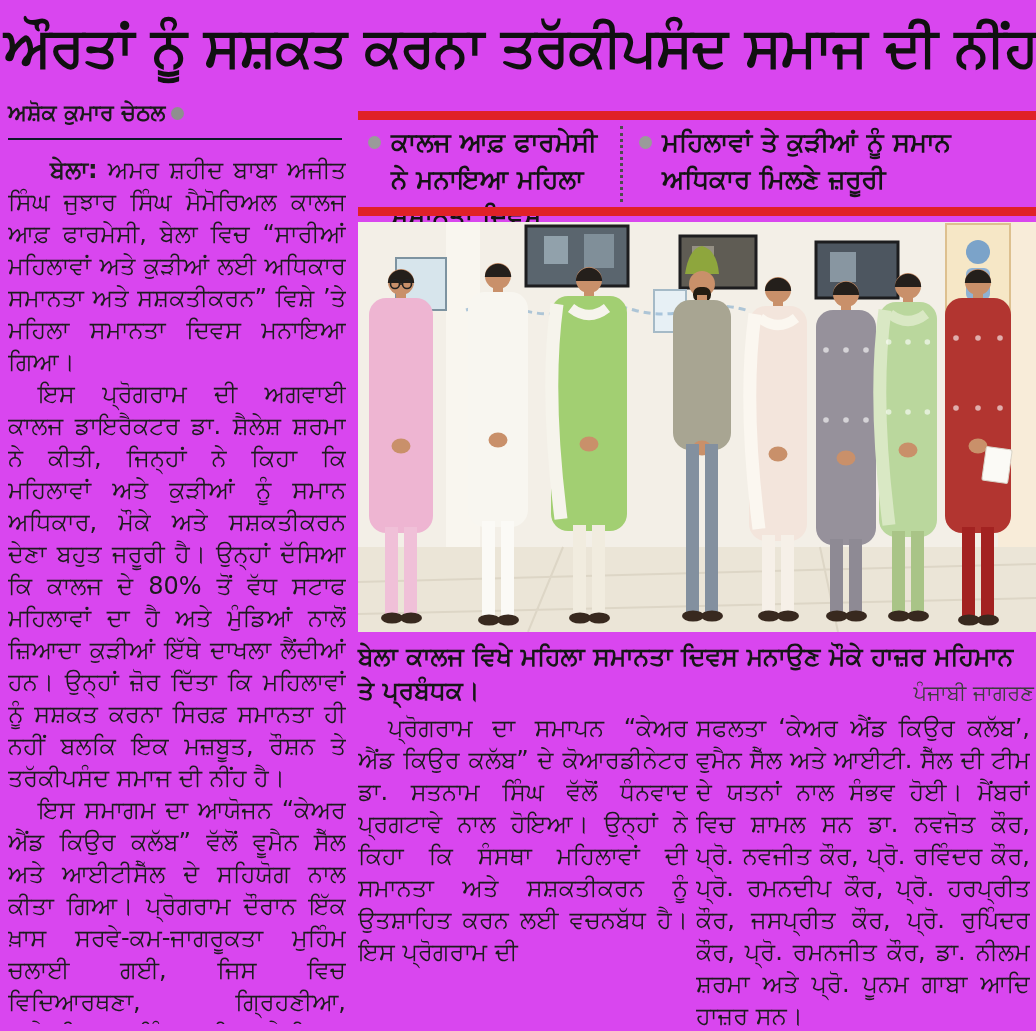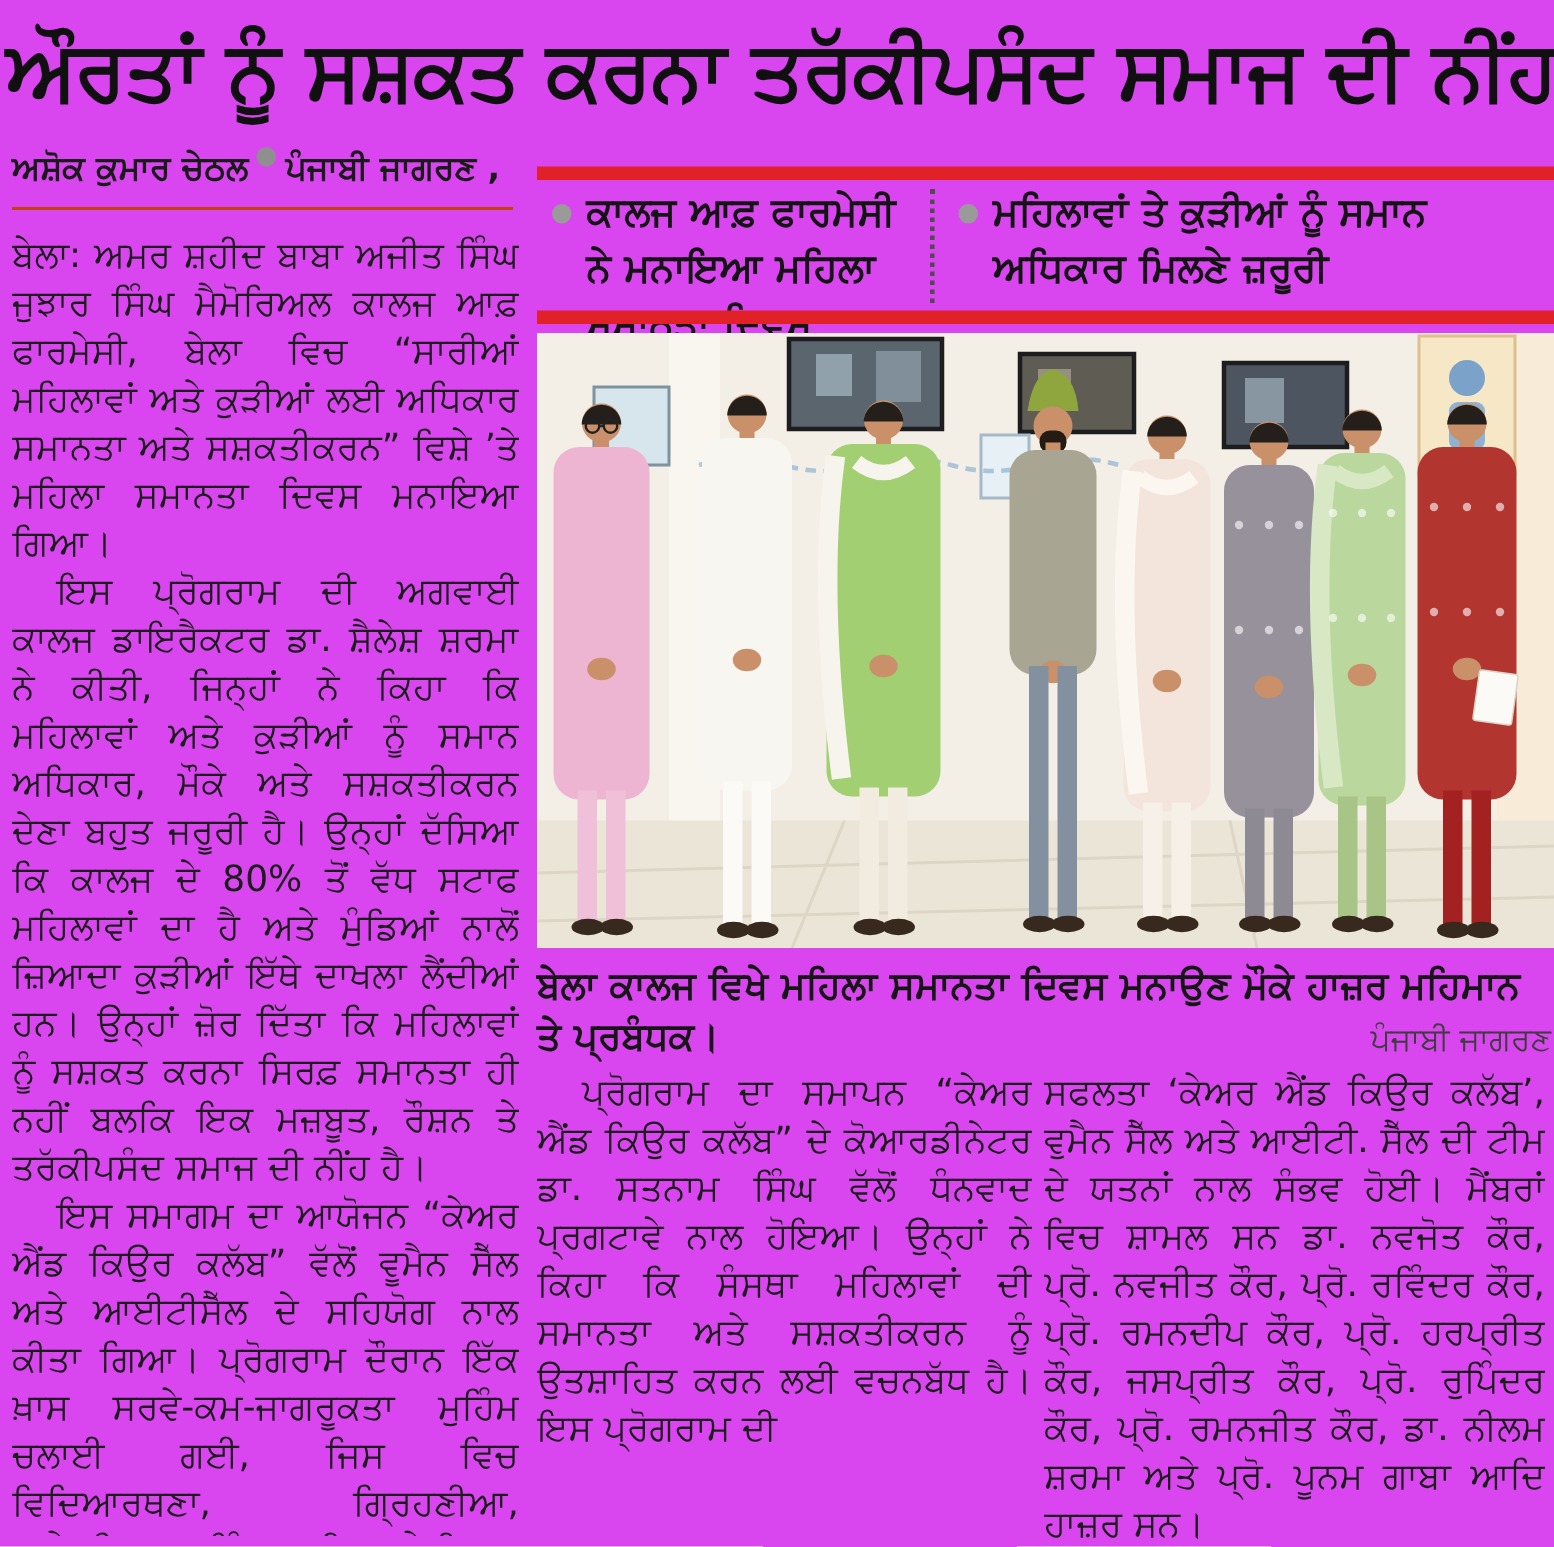--- a/index.html
+++ b/index.html
@@ -4,30 +4,30 @@
 <style>
   html,body{margin:0;padding:0;background:#ffffff;}
   .page{position:relative;width:1036px;height:1031px;background:#d946ef;overflow:hidden;
         font-family:"DejaVu Sans","Liberation Sans",sans-serif;color:#1a1a1a;}
 
   .headline{position:absolute;left:4px;top:0;width:1028px;margin:0;
             font-size:55px;line-height:94px;font-weight:700;color:#101010;
             white-space:nowrap;letter-spacing:-1px;}
 
   .byline{position:absolute;left:8px;top:98px;width:334px;
-          display:flex;align-items:flex-start;gap:6px;
+          display:flex;align-items:center;gap:6px;
           font-weight:700;font-size:22px;line-height:30px;
-          border-bottom:2px solid #c2410c;padding-bottom:10px;}
+          border-bottom:2px solid #0f172a;padding-bottom:10px;}
   .byline .dot{width:13px;height:13px;border-radius:50%;background:#8f8f8f;flex:0 0 auto;}
 
   .col{position:absolute;font-size:24px;line-height:32px;text-align:justify;
        color:#1c1c1c;overflow:hidden;}
   .col p{margin:0;}
   .col p.indent{text-indent:30px;}
-  .dateline{font-weight:400;}
+  .dateline{font-weight:700;margin-left:42px;}
   .col1{left:8px;top:154px;width:338px;height:870px;}
   .col2{left:358px;top:712px;width:330px;height:314px;}
   .col3{left:696px;top:712px;width:334px;height:314px;}
 
   .redbar{position:absolute;left:358px;width:678px;height:9px;background:#e02127;}
   .redbar.top{top:111px;} .redbar.bottom{top:207px;}
 
   .subheads{position:absolute;left:358px;top:124px;width:678px;height:80px;display:flex;}
   .subhead{font-weight:700;font-size:26px;line-height:37px;display:flex;gap:10px;color:#141414;}
   .subhead .bullet{width:13px;height:13px;border-radius:50%;background:#9a9a9a;
@@ -45,21 +45,20 @@
 </head>
 <body>
 
 <div class="page">
 
   <h1 class="headline">ਔਰਤਾਂ ਨੂੰ ਸਸ਼ਕਤ ਕਰਨਾ ਤਰੱਕੀਪਸੰਦ ਸਮਾਜ ਦੀ ਨੀਂਹ</h1>
 
   <div class="byline">
     <span>ਅਸ਼ੋਕ ਕੁਮਾਰ ਚੇਠਲ</span>
     <span class="dot"></span>
-    <span>ਪੰਜਾਬੀ ਜਾਗਰਣ ,</span>
   </div>
 
   <div class="col col1">
     <p>
       <span class="dateline">ਬੇਲਾ:</span>
       <span>ਅਮਰ ਸ਼ਹੀਦ ਬਾਬਾ ਅਜੀਤ ਸਿੰਘ ਜੁਝਾਰ ਸਿੰਘ ਮੈਮੋਰਿਅਲ ਕਾਲਜ ਆਫ਼ ਫਾਰਮੇਸੀ, ਬੇਲਾ ਵਿਚ “ਸਾਰੀਆਂ ਮਹਿਲਾਵਾਂ ਅਤੇ ਕੁੜੀਆਂ ਲਈ ਅਧਿਕਾਰ ਸਮਾਨਤਾ ਅਤੇ ਸਸ਼ਕਤੀਕਰਨ” ਵਿਸ਼ੇ ’ਤੇ ਮਹਿਲਾ ਸਮਾਨਤਾ ਦਿਵਸ ਮਨਾਇਆ ਗਿਆ।</span>
     </p>
     <p class="indent">ਇਸ ਪ੍ਰੋਗਰਾਮ ਦੀ ਅਗਵਾਈ ਕਾਲਜ ਡਾਇਰੈਕਟਰ ਡਾ. ਸ਼ੈਲੇਸ਼ ਸ਼ਰਮਾ ਨੇ ਕੀਤੀ, ਜਿਨ੍ਹਾਂ ਨੇ ਕਿਹਾ ਕਿ ਮਹਿਲਾਵਾਂ ਅਤੇ ਕੁੜੀਆਂ ਨੂੰ ਸਮਾਨ ਅਧਿਕਾਰ, ਮੌਕੇ ਅਤੇ ਸਸ਼ਕਤੀਕਰਨ ਦੇਣਾ ਬਹੁਤ ਜਰੂਰੀ ਹੈ। ਉਨ੍ਹਾਂ ਦੱਸਿਆ ਕਿ ਕਾਲਜ ਦੇ 80% ਤੋਂ ਵੱਧ ਸਟਾਫ ਮਹਿਲਾਵਾਂ ਦਾ ਹੈ ਅਤੇ ਮੁੰਡਿਆਂ ਨਾਲੋਂ ਜ਼ਿਆਦਾ ਕੁੜੀਆਂ ਇੱਥੇ ਦਾਖਲਾ ਲੈਂਦੀਆਂ ਹਨ। ਉਨ੍ਹਾਂ ਜ਼ੋਰ ਦਿੱਤਾ ਕਿ ਮਹਿਲਾਵਾਂ ਨੂੰ ਸਸ਼ਕਤ ਕਰਨਾ ਸਿਰਫ਼ ਸਮਾਨਤਾ ਹੀ ਨਹੀਂ ਬਲਕਿ ਇਕ ਮਜ਼ਬੂਤ, ਰੌਸ਼ਨ ਤੇ ਤਰੱਕੀਪਸੰਦ ਸਮਾਜ ਦੀ ਨੀਂਹ ਹੈ।</p>
     <p class="indent">ਇਸ ਸਮਾਗਮ ਦਾ ਆਯੋਜਨ “ਕੇਅਰ ਐਂਡ ਕਿਉਰ ਕਲੱਬ” ਵੱਲੋਂ ਵੂਮੈਨ ਸੈੱਲ ਅਤੇ ਆਈਟੀਸੈੱਲ ਦੇ ਸਹਿਯੋਗ ਨਾਲ ਕੀਤਾ ਗਿਆ। ਪ੍ਰੋਗਰਾਮ ਦੌਰਾਨ ਇੱਕ ਖ਼ਾਸ ਸਰਵੇ-ਕਮ-ਜਾਗਰੂਕਤਾ ਮੁਹਿੰਮ ਚਲਾਈ ਗਈ, ਜਿਸ ਵਿਚ ਵਿਦਿਆਰਥਣਾ, ਗ੍ਰਿਹਣੀਆ, ਅਕੈਡਮਿਕ, ਇੰਡਸਟਰੀ, ਮੈਡੀਕਲ, ਫਾਰਮੇਸੀ ਅਤੇ ਪ੍ਰਸ਼ਾਸਨ ਖੇਤਰ</p>
   </div>

